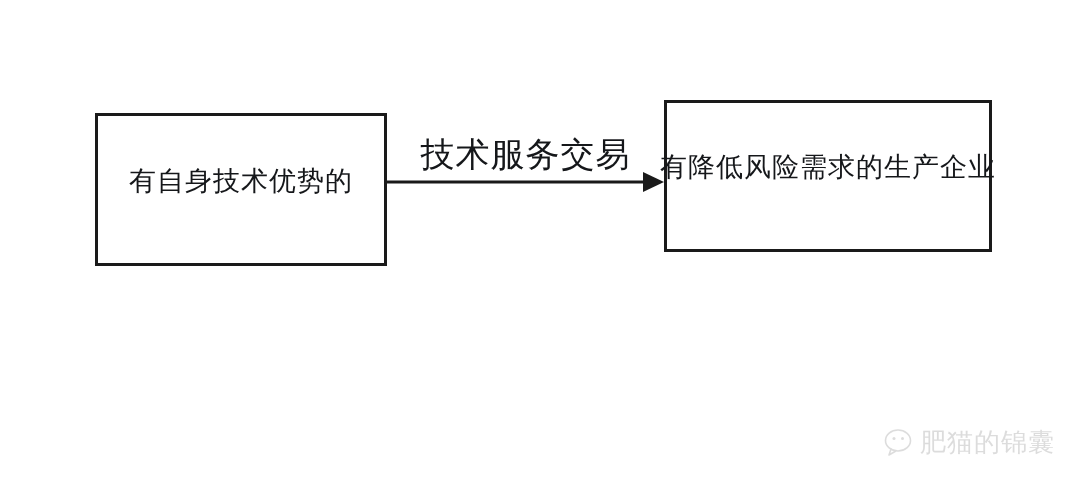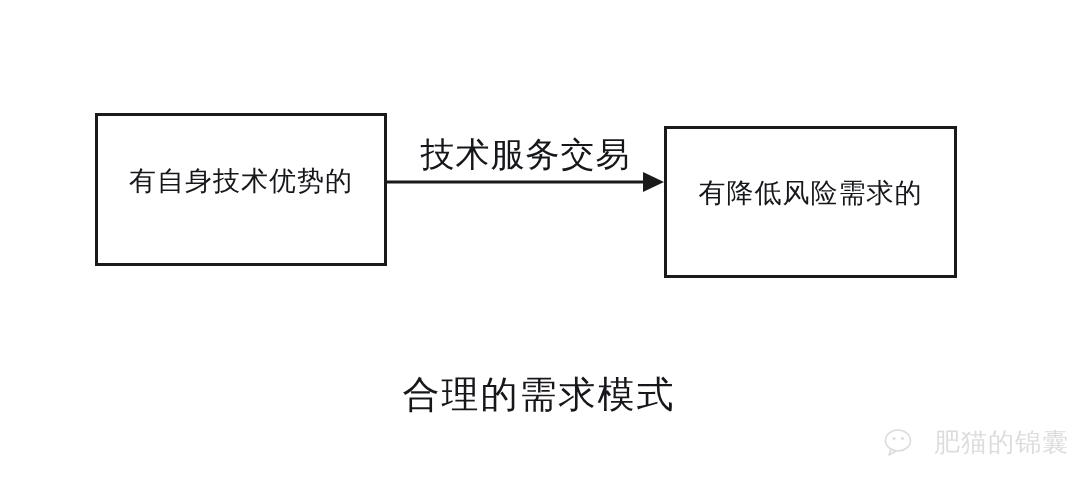--- a/index.html
+++ b/index.html
@@ -32,22 +32,22 @@
     justify-content: center;
   }
   #box-left {
     left: 95px;
     top: 113px;
     width: 292px;
     height: 153px;
   }
   #box-right {
     left: 664px;
-    top: 126px;
-    width: 293px;
+    top: 100px;
+    width: 328px;
     height: 152px;
     justify-content: center;
   }
   .node-line {
     display: block;
     font-size: 27px;
     line-height: 38px;
     letter-spacing: 1px;
     color: #15171a;
     white-space: nowrap;
@@ -107,21 +107,21 @@
 
   
   #watermark {
     position: absolute;
     left: 884px;
     top: 421px;
     width: 180px;
     height: 42px;
     display: flex;
     align-items: center;
-    gap: 20px;
+    gap: 6px;
     opacity: 0.30;
   }
   #watermark-logo {
     flex: 0 0 auto;
     width: 30px;
     height: 30px;
     position: relative;
   }
   #watermark-text {
     font-size: 26px;
@@ -139,33 +139,31 @@
 
   <div class="node-box" id="box-left">
     <div class="node-text">
       <span class="node-line">有自身技术优势的</span>
     </div>
   </div>
 
   <div class="node-box" id="box-right">
     <div class="node-text">
       <span class="node-line">有降低风险需求的</span>
+      <span class="node-line">生产企业</span>
     </div>
   </div>
 
   <div id="connector-label">技术服务交易</div>
 
   <svg id="connector" viewBox="0 0 280 46">
     <line x1="0" y1="22" x2="266" y2="22" stroke="#1a1a1a" stroke-width="3"></line>
     <polygon points="277,22 256,12 256,32" fill="#1a1a1a"></polygon>
   </svg>
 
-  <div id="caption">
-    <span id="caption-inner">合理的需求模式</span>
-  </div>
 
   <div id="watermark">
     <svg id="watermark-logo" viewBox="0 0 30 30">
       <ellipse cx="14" cy="13.5" rx="12.5" ry="10.5" fill="none" stroke="#8e8e8e" stroke-width="1.6"></ellipse>
       <path d="M7 22 L5 28 L11.5 24.2" fill="none" stroke="#8e8e8e" stroke-width="1.6" stroke-linejoin="round" stroke-linecap="round"></path>
       <circle cx="10" cy="11.5" r="1.5" fill="#8e8e8e"></circle>
       <circle cx="18.5" cy="11.5" r="1.5" fill="#8e8e8e"></circle>
     </svg>
     <span id="watermark-text">肥猫的锦囊</span>
   </div>

